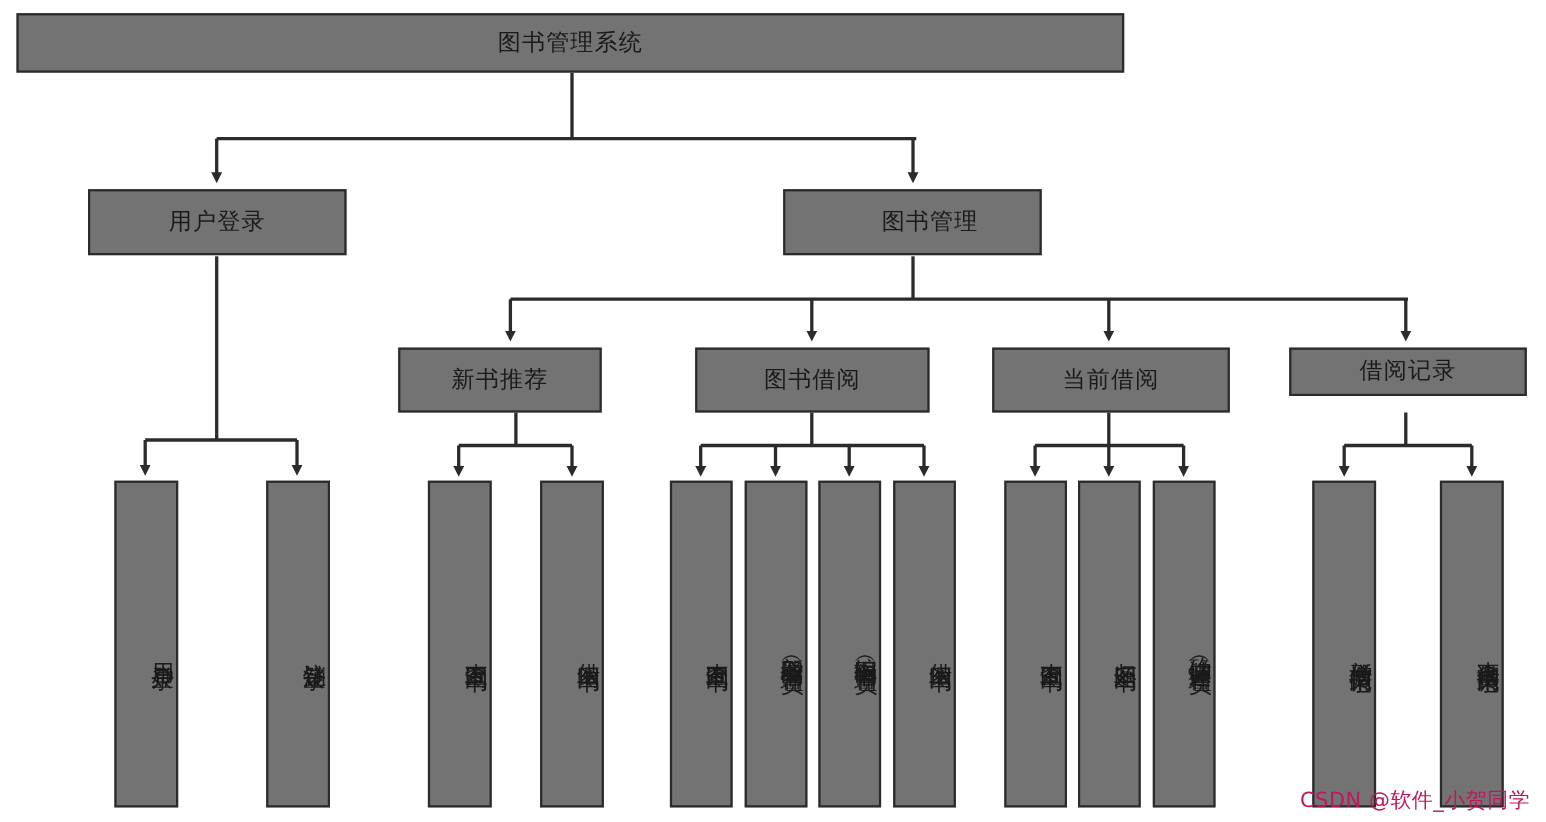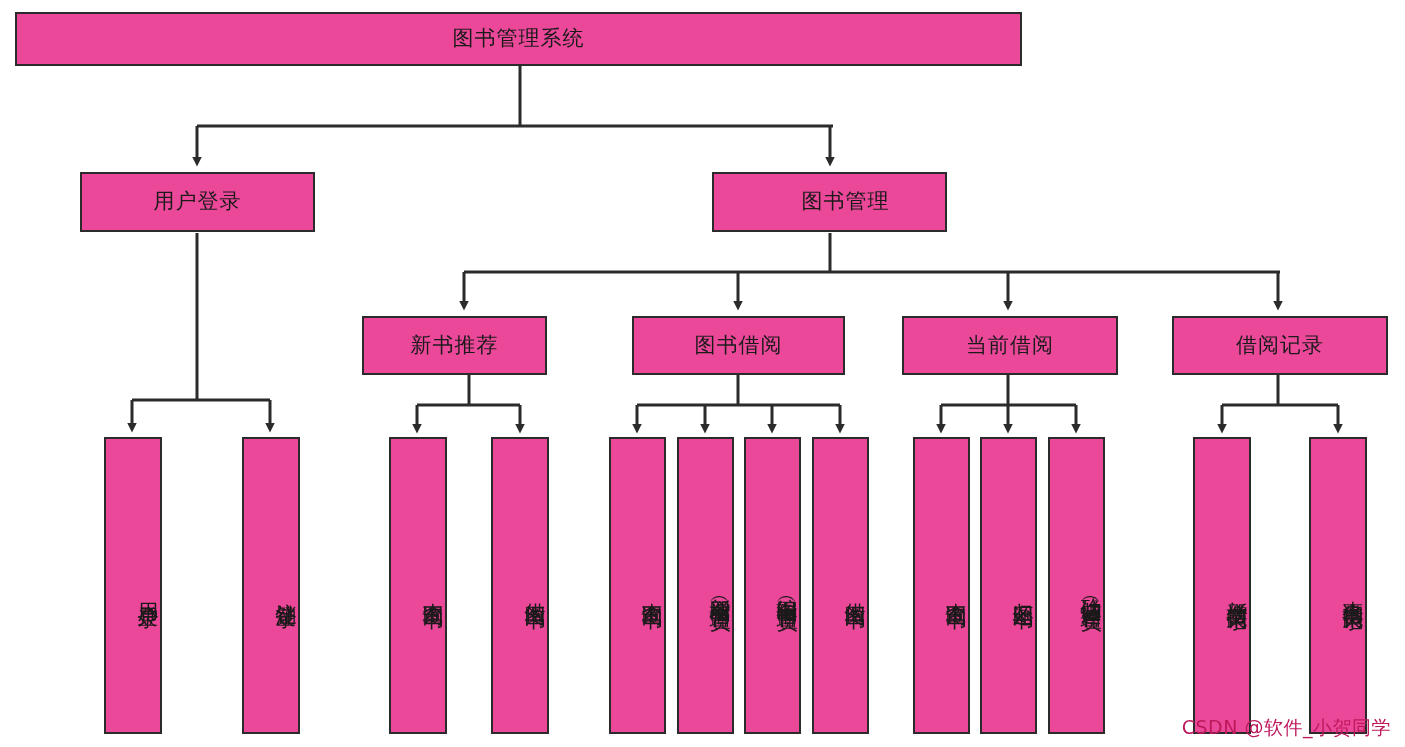--- a/index.html
+++ b/index.html
@@ -17,21 +17,21 @@
   #diagram {
     position: absolute;
     left: 0;
     top: 0;
     width: 1405px;
     height: 747px;
   }
   .node {
     position: absolute;
     box-sizing: border-box;
-    background: #ec4899;
+    background: #737373;
     border: 2px solid #2b2b2b;
     display: flex;
     align-items: center;
     justify-content: center;
     color: #1a1a1a;
     z-index: 3;
   }
   .node-h {
     font-size: 21px;
     line-height: 1.2;
@@ -124,21 +124,21 @@
   </svg>
 
   <div class="node node-h" style="left:15px; top:12px; width:1007px; height:54px;">图书管理系统</div>
 
   <div class="node node-h" style="left:80px; top:172px; width:235px; height:60px;">用户登录</div>
   <div class="node node-h" style="left:712px; top:172px; width:235px; height:60px;padding-left:32px;">图书管理</div>
 
   <div class="node node-h" style="left:362px; top:316px; width:185px; height:59px;">新书推荐</div>
   <div class="node node-h" style="left:632px; top:316px; width:213px; height:59px;">图书借阅</div>
   <div class="node node-h" style="left:902px; top:316px; width:216px; height:59px;">当前借阅</div>
-  <div class="node node-h" style="left:1172px; top:316px; width:216px; height:59px;">借阅记录</div>
+  <div class="node node-h" style="left:1172px; top:316px; width:216px; height:44px;">借阅记录</div>
 
   <div class="node node-v" style="left:104px; top:437px; width:58px; height:297px;">用户登录</div>
   <div class="node node-v" style="left:242px; top:437px; width:58px; height:297px;">注销登录</div>
 
   <div class="node node-v" style="left:389px; top:437px; width:58px; height:297px;">查询图书</div>
   <div class="node node-v" style="left:491px; top:437px; width:58px; height:297px;">借阅图书</div>
 
   <div class="node node-v" style="left:609px; top:437px; width:57px; height:297px;">查询图书</div>
   <div class="node node-v" style="left:677px; top:437px; width:57px; height:297px;">新增图书（管理员）</div>
   <div class="node node-v" style="left:744px; top:437px; width:57px; height:297px;">编辑图书（管理员）</div>

